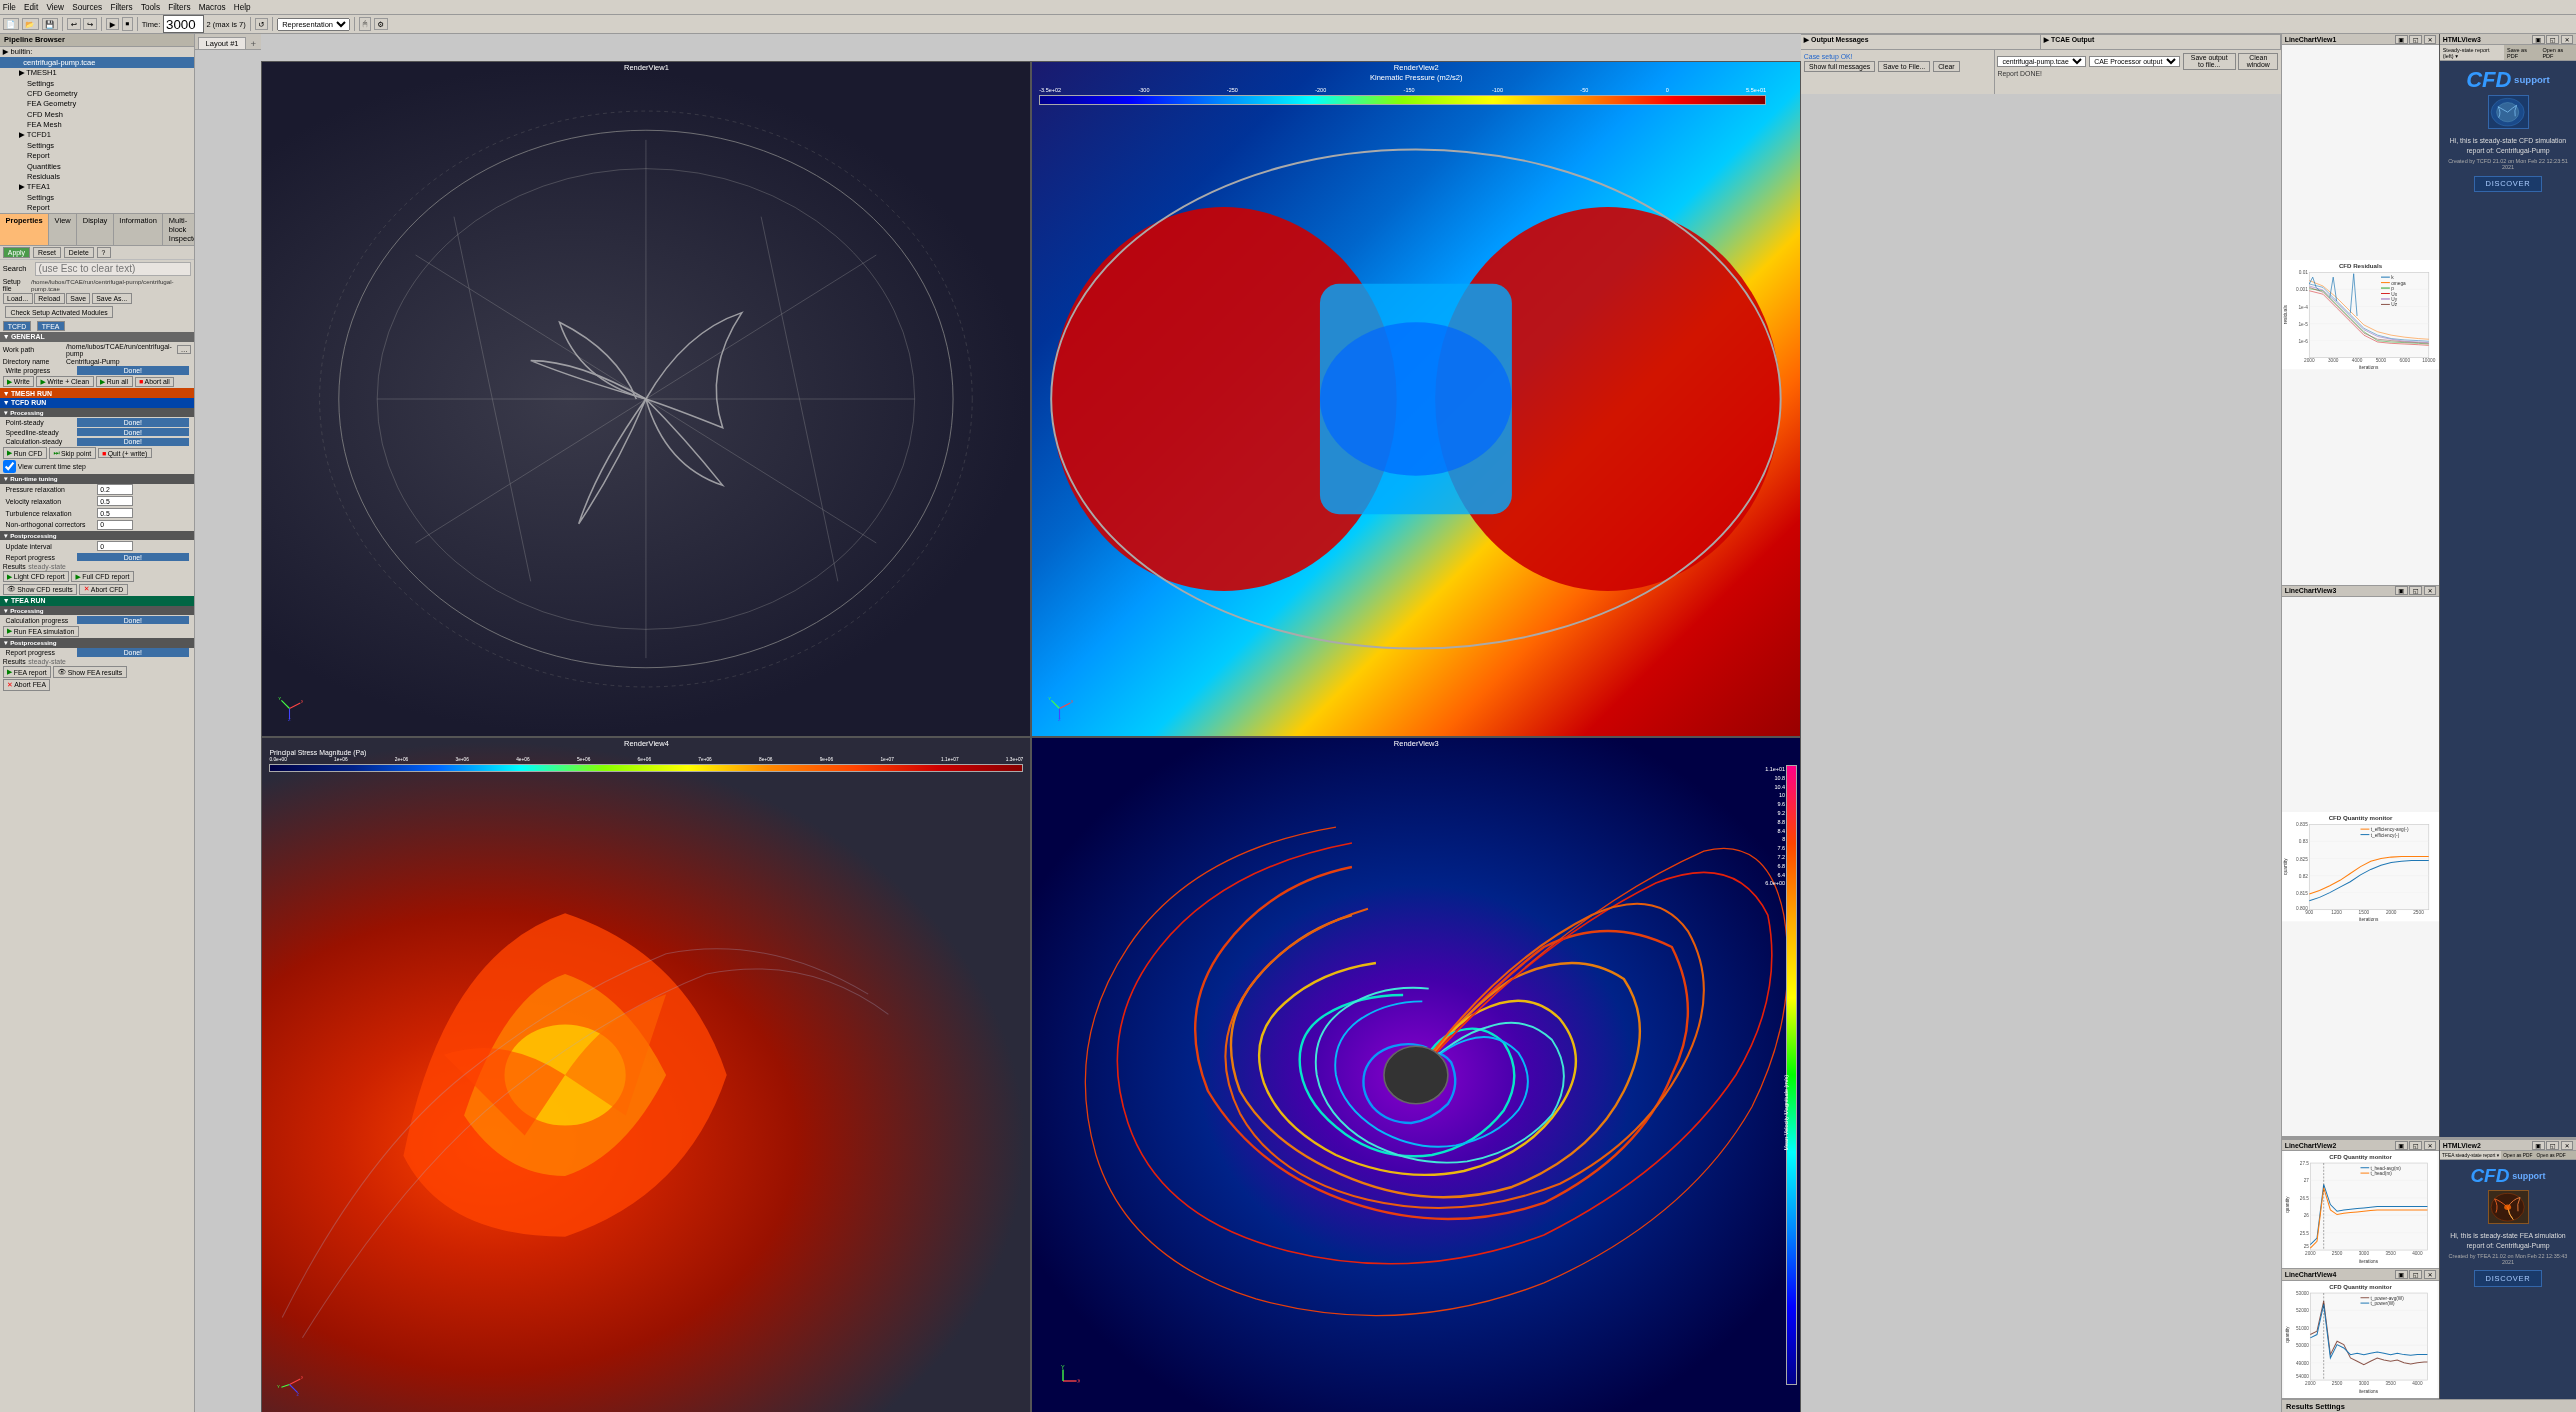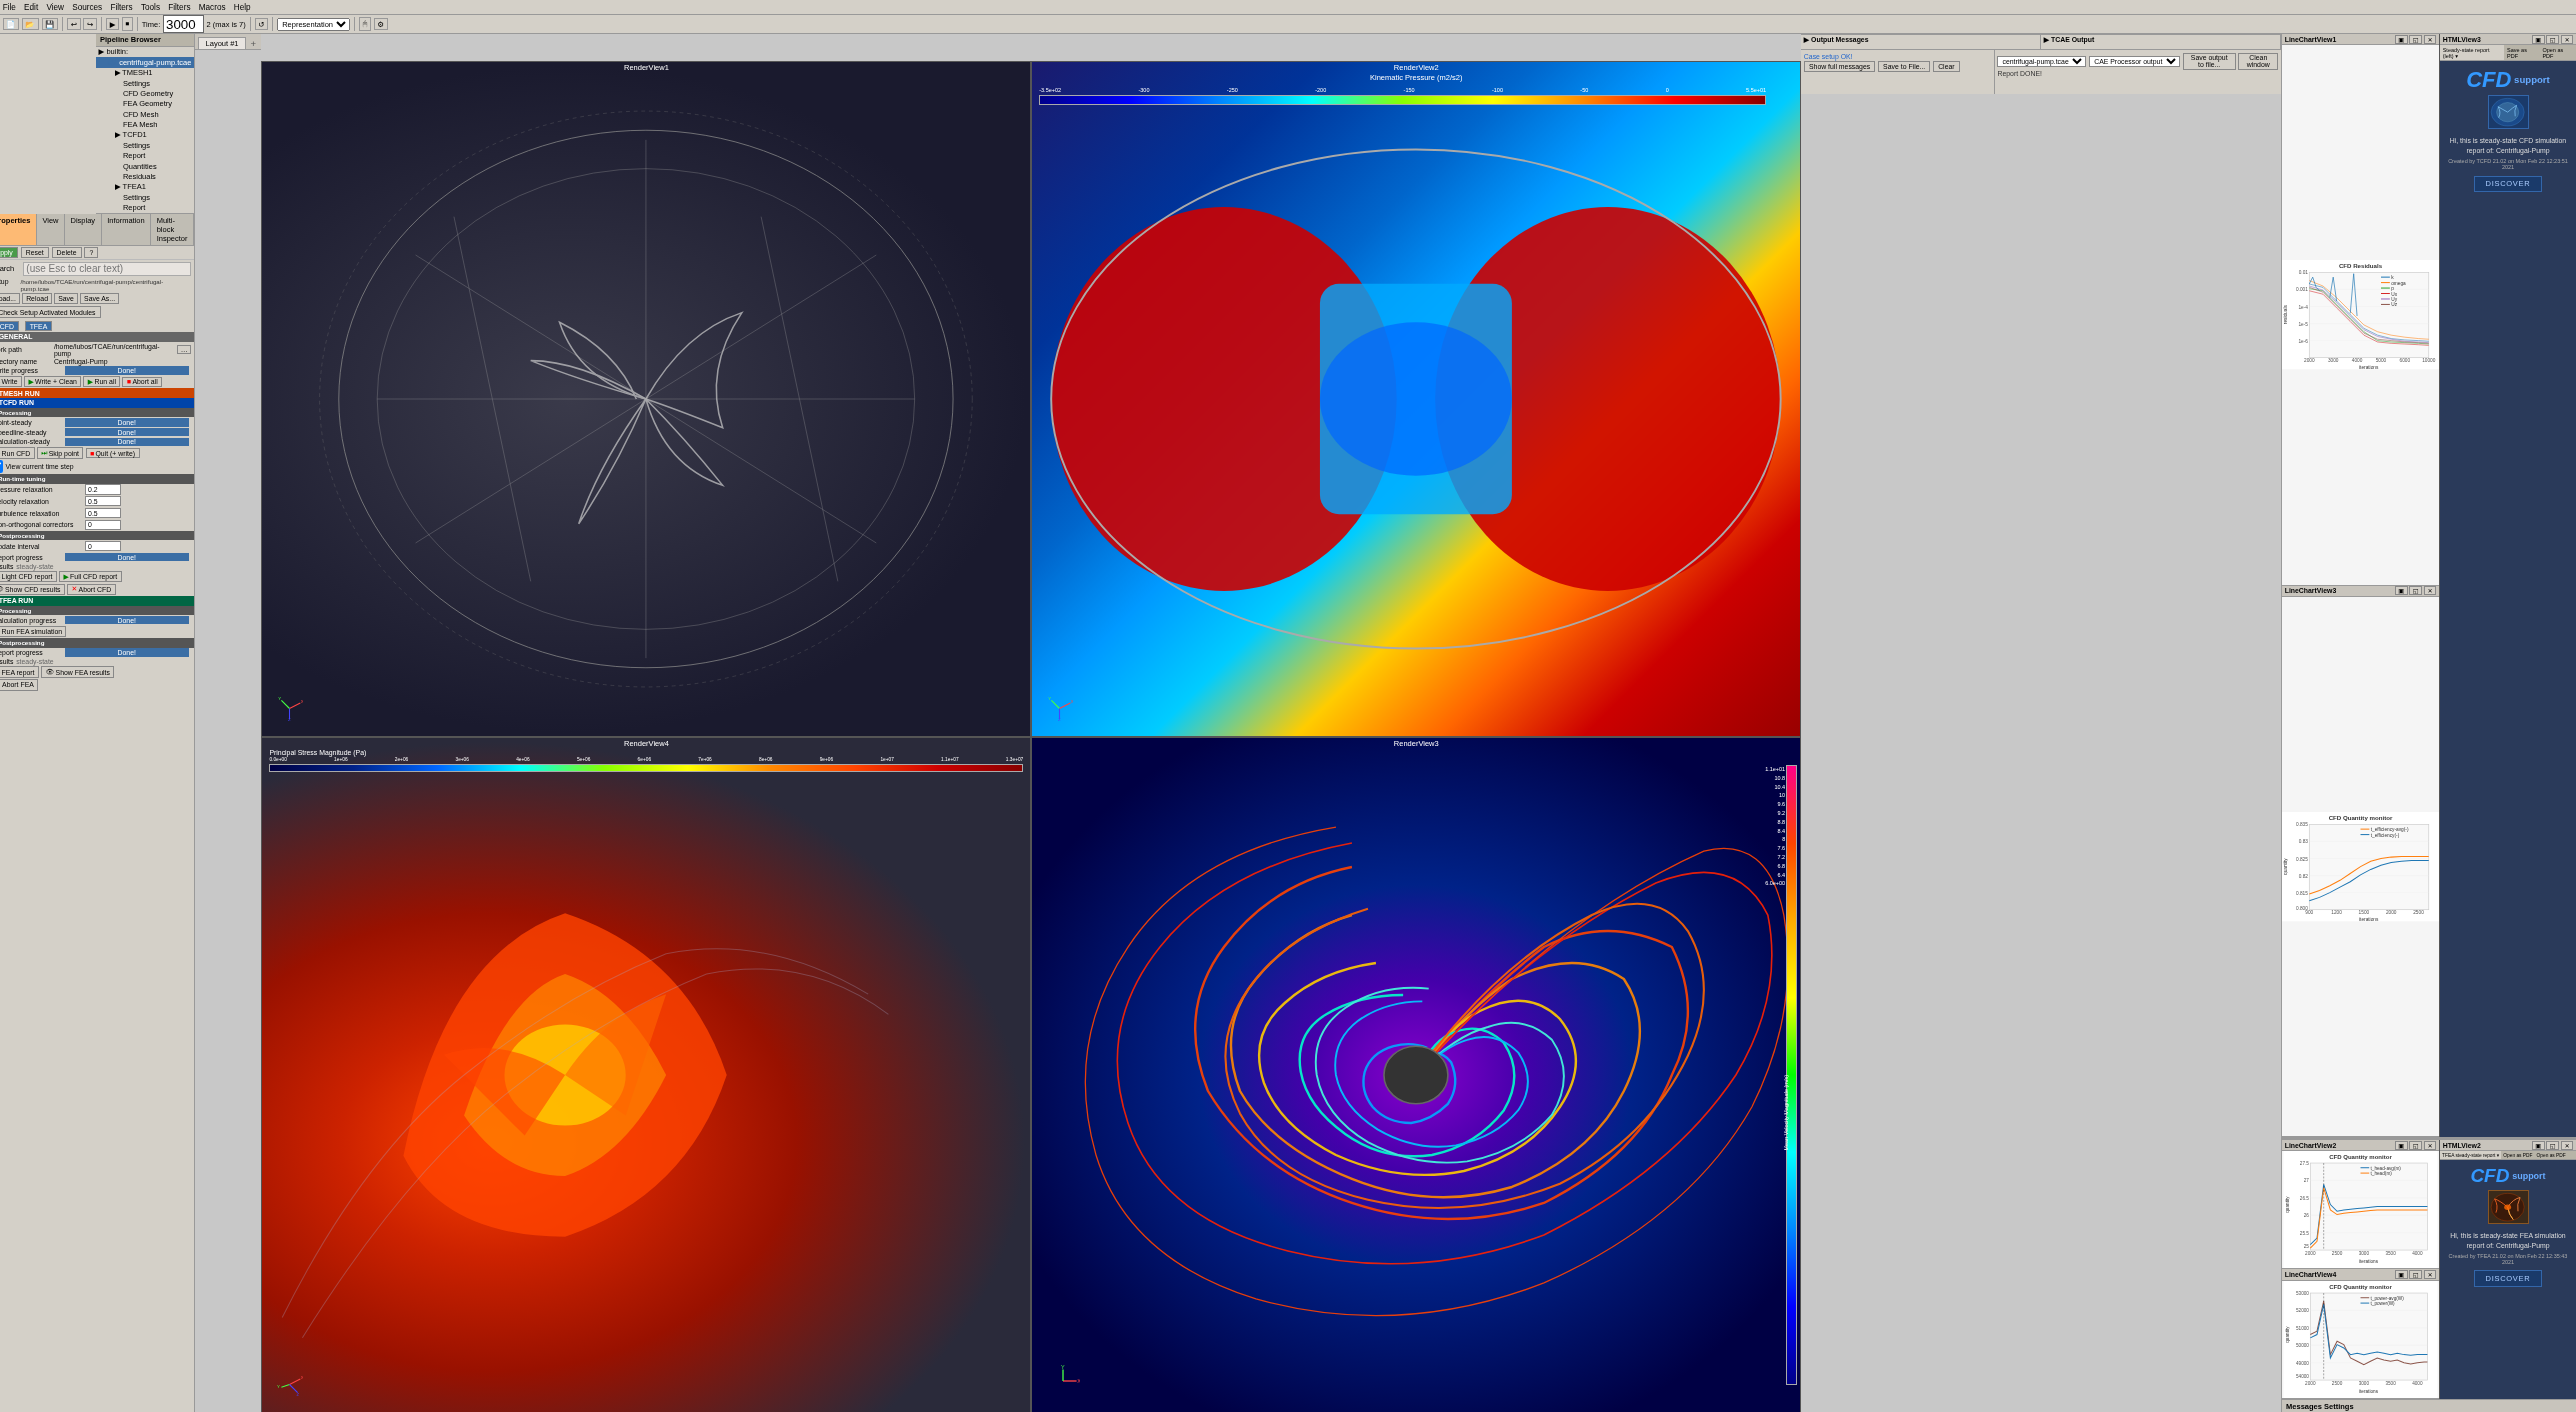--- a/index.html
+++ b/index.html
@@ -62,21 +62,20 @@
 
     
     .left-panel {
       width: 195px;
       background: #d4d0c8;
       border-right: 1.4px solid #999;
       display: flex;
       flex-direction: column;
       overflow: hidden;
       flex-shrink: 0;
-      align-items: flex-end;
     }
 
     
     .pipeline-browser {
       background: #d4d0c8;
       border-bottom: 1.4px solid #999;
       flex-shrink: 0;
     }
     .section-header {
       background: #b8b4a8;
@@ -1418,17 +1417,17 @@
               <ellipse cx="27" cy="22" rx="5" ry="4" fill="#ff6600" opacity="0.8"></ellipse>
             </svg>
           </div>
           <div class="html-text">Hi, this is steady-state FEA simulation report of: Centrifugal-Pump</div>
           <div style="color:#aaa;font-size:5.5px;text-align:center;margin-top:2.7px;">Created by TFEA 21.02 on Mon Feb 22 12:35:43 2021</div>
           <button class="discover-btn">DISCOVER</button>
         </div>
       </div>
     </div>
 
-    <div class="general-settings">Messages Settings</div>
+    <div class="general-settings">Results Settings</div>
   </div>
 
 </div>
 
 
 </body></html>

